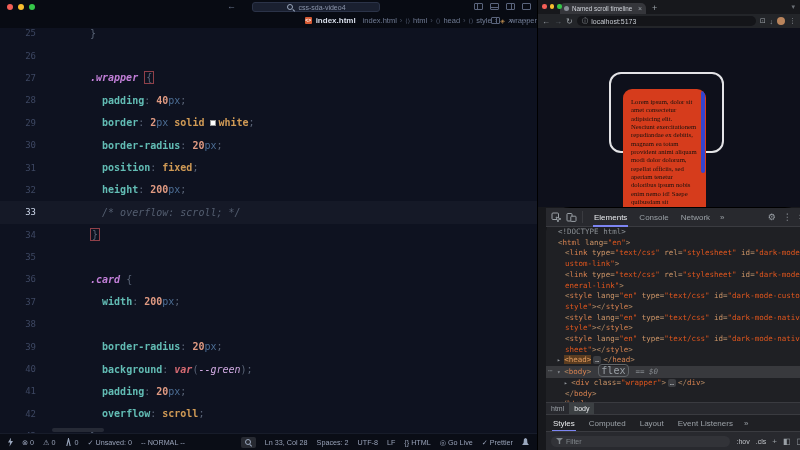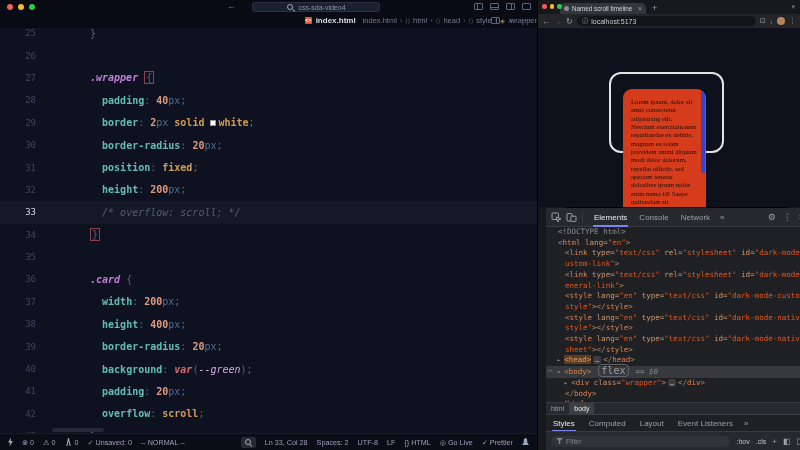--- a/index.html
+++ b/index.html
@@ -237,21 +237,20 @@
           <div class="code-line">
             <span class="gut">36</span>
             <span class="ct"><span class="tk-sel">.card</span><span class="tk-plain"> </span><span class="tk-brace">{</span></span>
           </div>
           <div class="code-line">
             <span class="gut">37</span>
             <span class="ct"><span class="tk-plain">  </span><span class="tk-prop">width</span><span class="tk-punct">: </span><span class="tk-num">200</span><span class="tk-unit">px</span><span class="tk-punct">;</span></span>
           </div>
           <div class="code-line">
             <span class="gut">38</span>
-            <span class="ct"><span class="tk-plain">  </span><span class="tk-prop">height</span><span class="tk-punct">: </span><span class="tk-num">400</span><span class="tk-unit">px</span><span class="tk-punct">;</span></span>
           </div>
           <div class="code-line">
             <span class="gut">39</span>
             <span class="ct"><span class="tk-plain">  </span><span class="tk-prop">border-radius</span><span class="tk-punct">: </span><span class="tk-num">20</span><span class="tk-unit">px</span><span class="tk-punct">;</span></span>
           </div>
           <div class="code-line">
             <span class="gut">40</span>
             <span class="ct"><span class="tk-plain">  </span><span class="tk-prop">background</span><span class="tk-punct">: </span><span class="tk-varfn">var</span><span class="tk-punct">(</span><span class="tk-varname">--green</span><span class="tk-punct">)</span><span class="tk-punct">;</span></span>
           </div>
           <div class="code-line">

